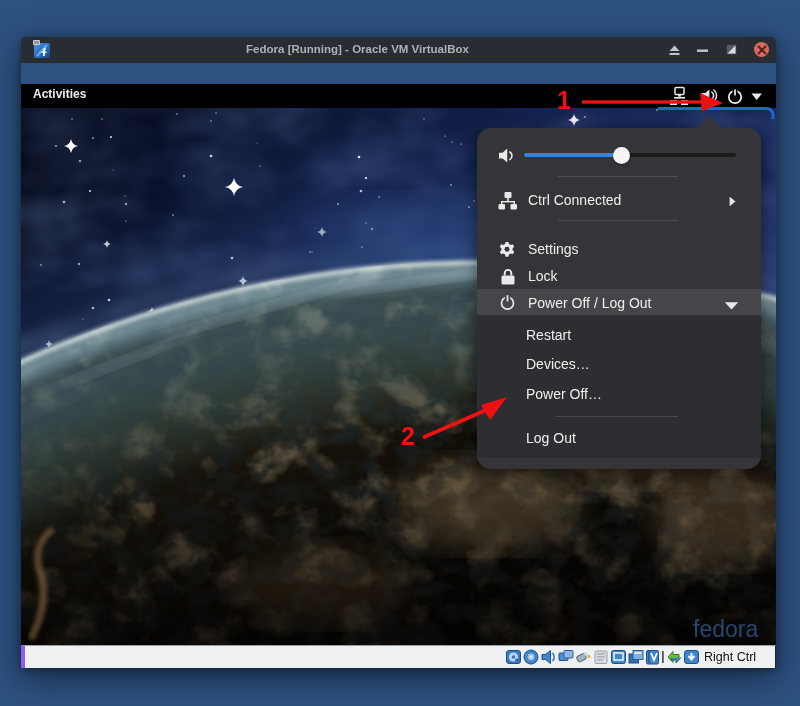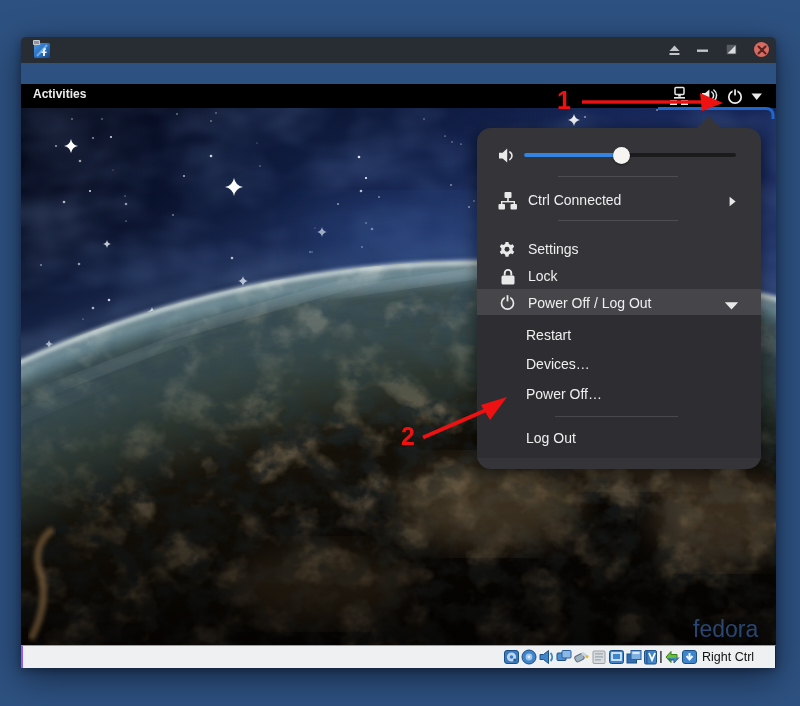--- a/index.html
+++ b/index.html
@@ -26,21 +26,21 @@
 .popup { position:absolute; left:456px; top:44px; width:284px; height:341px; background:#353539;
   border-radius:14px; box-shadow:0 4px 18px rgba(0,0,0,.55); }
 .prow { position:absolute; left:0; width:284px; color:#efefef; font-size:14px; }
 .sep { position:absolute; height:1px; background:#4d4d51; }
 .subbg { position:absolute; left:0; top:187px; width:284px; height:143px; background:#2e2e32; }
 .hl { position:absolute; left:0; top:161px; width:284px; height:27px; background:#45454a; }
 .ptr { position:absolute; width:0; height:0;
   border-left:12px solid transparent; border-right:12px solid transparent; border-bottom:12px solid #353539; }
 .annot { position:absolute; color:#ee1111; font-weight:bold; font-size:25px; }
 .statusbar { position:absolute; left:0; top:608px; width:755px; height:23px; background:#eff0f1;
-  border-top:1px solid #9a9da0; border-left:2px solid #8b5cf6; border-right:1px solid #1d2126; }
+  border-top:1px solid #9a9da0; border-left:4px solid #8b5cf6; border-right:1px solid #1d2126; }
 .statusbar .rc { position:absolute; left:679px; top:4px; font-size:12.5px; color:#111; white-space:nowrap; }
 .sicons { position:absolute; left:481px; top:3px; }
 </style></head>
 <body>
 <div class="win">
  <div class="titlebar">
   <svg class="vmicon" viewBox="0 0 19 19">
     <defs>
           <linearGradient id="icg" x1="0" y1="0" x2="1" y2="1">
       <stop offset="0" stop-color="#5aa0e0"></stop>
@@ -48,20 +48,21 @@
       <stop offset="1" stop-color="#123d78"></stop>
           </linearGradient>
         </defs>
     <rect x="1" y="3" width="16" height="15" rx="2" fill="#2468b8"></rect>
     <rect x="1" y="3" width="16" height="15" rx="2" fill="url(#icg)"></rect>
     <path d="M4 16 L14 5" stroke="#7db8ee" stroke-width="2.2" opacity=".8"></path>
     <path d="M12.6 8 q-2.6 0 -2.6 2.4 l0 1.2 -1.5 0 0 1.5 1.5 0 0 3 2 0 0-3 1.6 0 0-1.5 -1.6 0 0-1 q0-1 1.2-1 z" fill="#e8f1fa"></path>
     <rect x="0" y="0" width="7" height="5" rx="1" fill="#c8cdd2"></rect>
     <rect x="1" y="1" width="5" height="3" fill="#8e959c"></rect>
   </svg>
+  <div class="title">Fedora [Running] - Oracle VM VirtualBox</div>
   <svg style="position:absolute;left:646px;top:6px" width="15" height="14" viewBox="0 0 15 14">
     <path d="M2.5 8 L7.5 2.5 L12.5 8 Z" fill="#c2c6c9"></path>
         <rect x="2.5" y="10" width="10" height="2" fill="#c2c6c9"></rect>
   </svg>
   <svg style="position:absolute;left:675px;top:6px" width="13" height="14" viewBox="0 0 13 14">
     <rect x="1" y="6.5" width="11" height="2.4" fill="#c2c6c9"></rect>
   </svg>
   <svg style="position:absolute;left:705px;top:7px" width="11" height="11" viewBox="0 0 11 11">
     <path d="M0.8 0.8 H10.2 V10.2 H0.8 Z" fill="#565b60"></path>
     <path d="M9.5 1.5 V9.5 H1.5 Z" fill="#d9dcde"></path>

